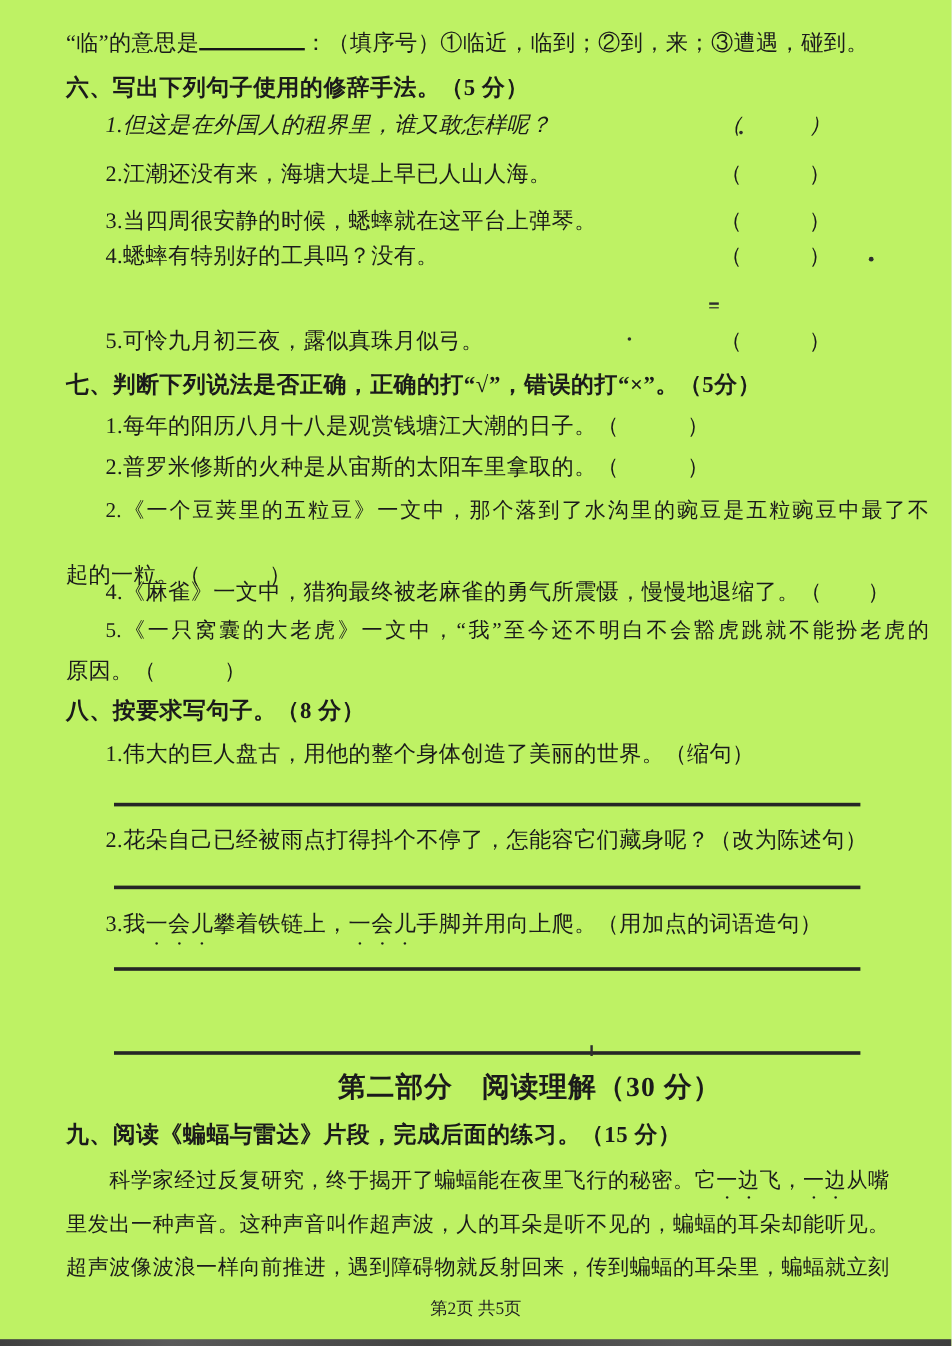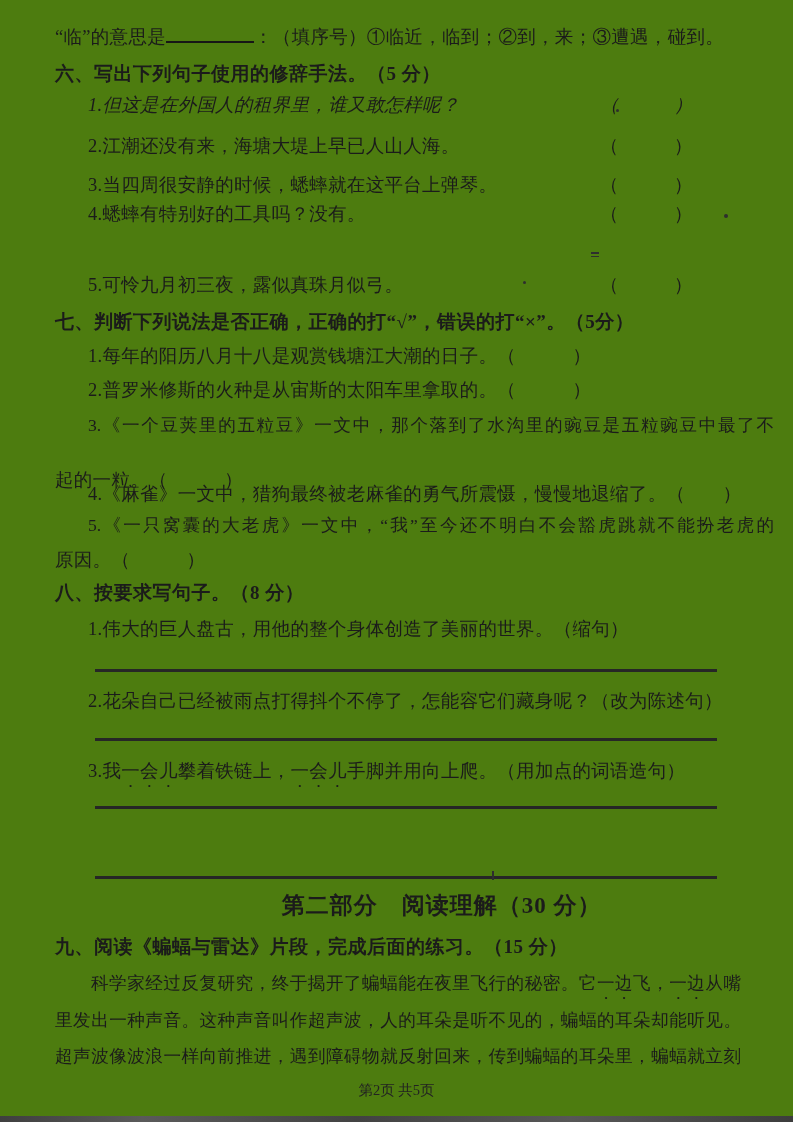--- a/index.html
+++ b/index.html
@@ -1,20 +1,20 @@
 <!DOCTYPE html>
 <html><head>
 <meta charset="utf-8">
 <style>
   html,body{margin:0;padding:0;background:#e8e8e8;}
   .page{
     position:relative;
     width:793px;height:1122px;
     margin:0 auto;
-    background:#4d7c0f;
+    background:#bef264;
     overflow:hidden;
     font-family:"Liberation Serif","DejaVu Serif",serif;
     color:#1b1b1b;
   }
   .r{
     position:absolute;left:55px;width:686px;
     font-size:18.5px;line-height:27px;
     white-space:nowrap;
     letter-spacing:0.3px;
   }
@@ -86,21 +86,21 @@
     <span class="parens">（　　　）</span>
   </div>
   <div class="r indent" style="top:272px;">
     <span>5.可怜九月初三夜，露似真珠月似弓。</span>
     <span class="parens">（　　　）</span>
   </div>
 
   <div class="r bold" style="top:308px;">七、判断下列说法是否正确，正确的打“√”，错误的打“×”。（5分）</div>
   <div class="r indent" style="top:343px;">1.每年的阳历八月十八是观赏钱塘江大潮的日子。（　　　）</div>
   <div class="r indent" style="top:377px;">2.普罗米修斯的火种是从宙斯的太阳车里拿取的。（　　　）</div>
-  <div class="r indent long" style="top:412px;">3.《一个豆荚里的五粒豆》一文中，那个落到了水沟里的豌豆是五粒豌豆中最了不</div>
+  <div class="r indent long" style="top:412px;">2.《一个豆荚里的五粒豆》一文中，那个落到了水沟里的豌豆是五粒豌豆中最了不</div>
   <div class="r" style="top:449px;margin-top:18px;">起的一粒。（　　　）</div>
   <div class="r indent" style="top:481px;">4.《麻雀》一文中，猎狗最终被老麻雀的勇气所震慑，慢慢地退缩了。（　　）</div>
   <div class="r indent long" style="top:512px;">5.《一只窝囊的大老虎》一文中，“我”至今还不明白不会豁虎跳就不能扮老虎的</div>
   <div class="r" style="top:547px;">原因。（　　　）</div>
 
   <div class="r bold" style="top:579px;">八、按要求写句子。（8 分）</div>
   <div class="r indent" style="top:616px;">1.伟大的巨人盘古，用他的整个身体创造了美丽的世界。（缩句）</div>
   <div class="ans-line" style="top:669px;"></div>
   <div class="r indent" style="top:688px;">2.花朵自己已经被雨点打得抖个不停了，怎能容它们藏身呢？（改为陈述句）</div>
   <div class="ans-line" style="top:738px;"></div>

